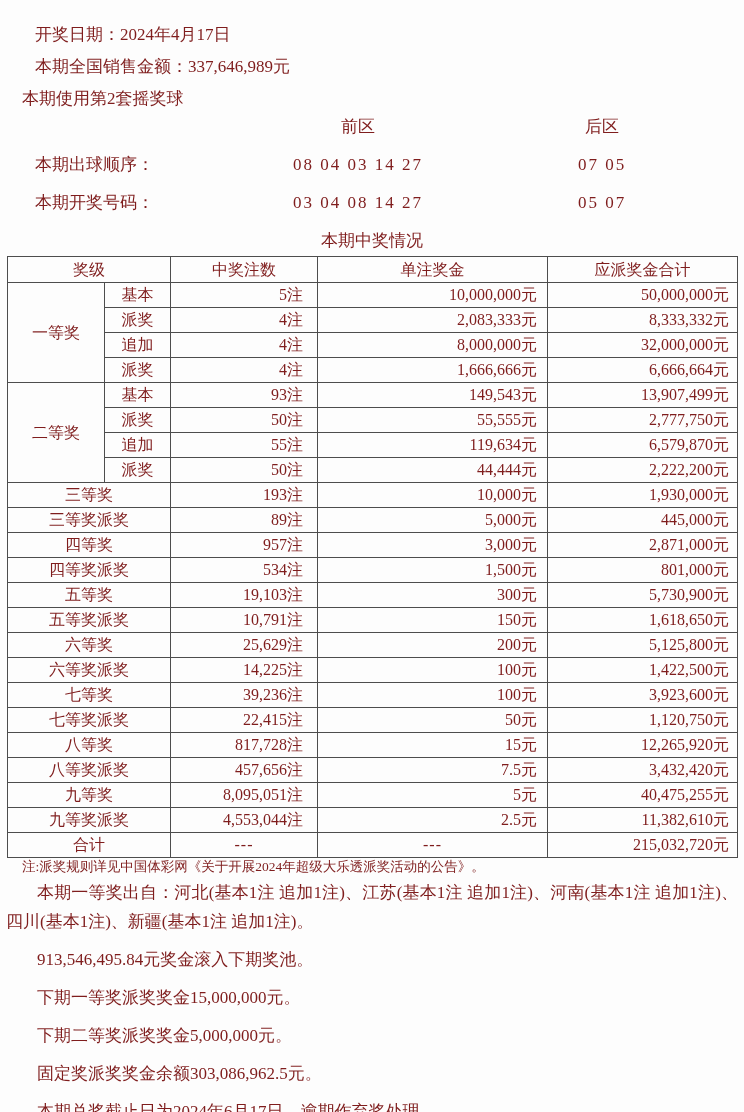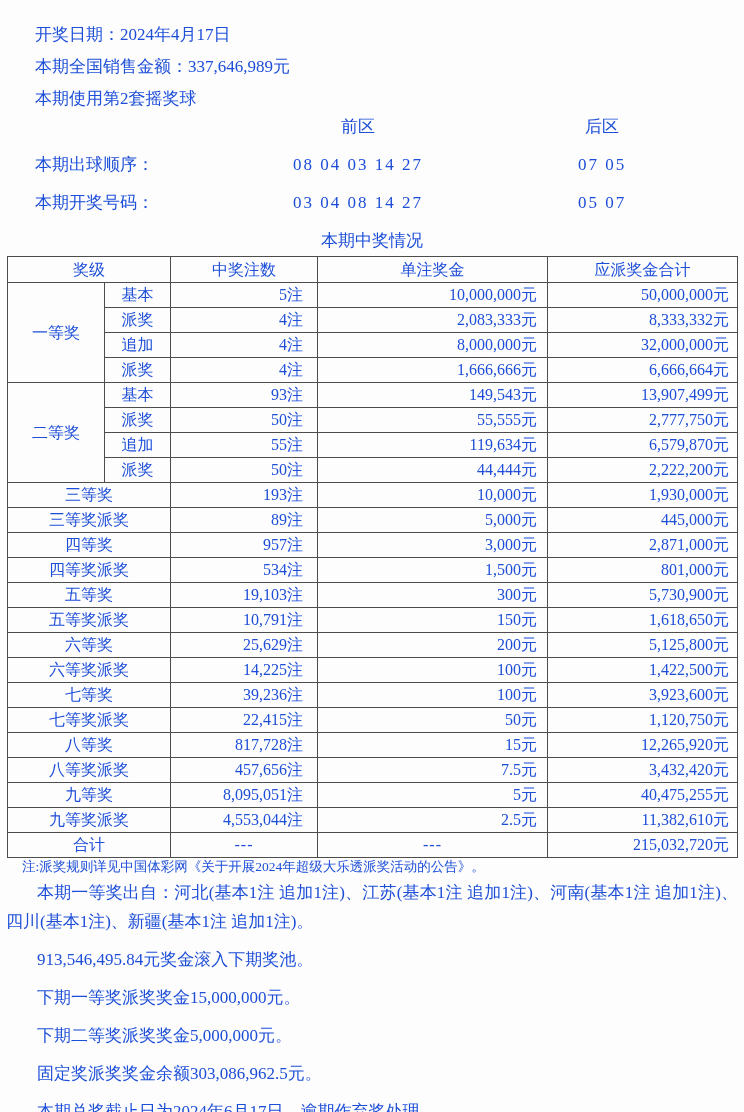--- a/index.html
+++ b/index.html
@@ -1,21 +1,21 @@
 <!DOCTYPE html>
 <html><head>
 <meta charset="utf-8">
 <style>
   html,body{margin:0;padding:0;background:#ffffff;}
   .page{
     position:relative;
     width:744px;height:1112px;
     background:#fdfdfd;
     font-family:"Liberation Serif","DejaVu Serif",serif;
-    color:#1d4ed8;
+    color:#7f1d1d;
     overflow:hidden;
   }
   .abs{position:absolute;}
   .line{font-size:17px;line-height:19px;white-space:nowrap;}
   .zone-col-front{left:280px;width:156px;text-align:center;}
   .zone-col-back{left:552px;width:100px;text-align:center;}
   .nums{letter-spacing:2px;}
   .table-title{left:0;top:229px;width:744px;text-align:center;font-size:17px;}
 
   table.prize{
@@ -51,21 +51,21 @@
   }
   .para.justify{text-align:justify;}
 </style>
 </head>
 <body>
 
 <div class="page">
 
   <div class="abs line" style="left:35px;top:25px;">开奖日期：2024年4月17日</div>
   <div class="abs line" style="left:35px;top:57px;">本期全国销售金额：337,646,989元</div>
-  <div class="abs line" style="left:35px;top:89px;">本期使用第2套摇奖球</div>
+  <div class="abs line" style="left:22px;top:89px;">本期使用第2套摇奖球</div>
 
   <div class="abs line zone-col-front" style="top:117px;">前区</div>
   <div class="abs line zone-col-back" style="top:117px;">后区</div>
 
   <div class="abs line" style="left:35px;top:155px;">本期出球顺序：</div>
   <div class="abs line nums zone-col-front" style="top:155px;">08 04 03 14 27</div>
   <div class="abs line nums zone-col-back" style="top:155px;">07 05</div>
 
   <div class="abs line" style="left:35px;top:193px;">本期开奖号码：</div>
   <div class="abs line nums zone-col-front" style="top:193px;">03 04 08 14 27</div>

